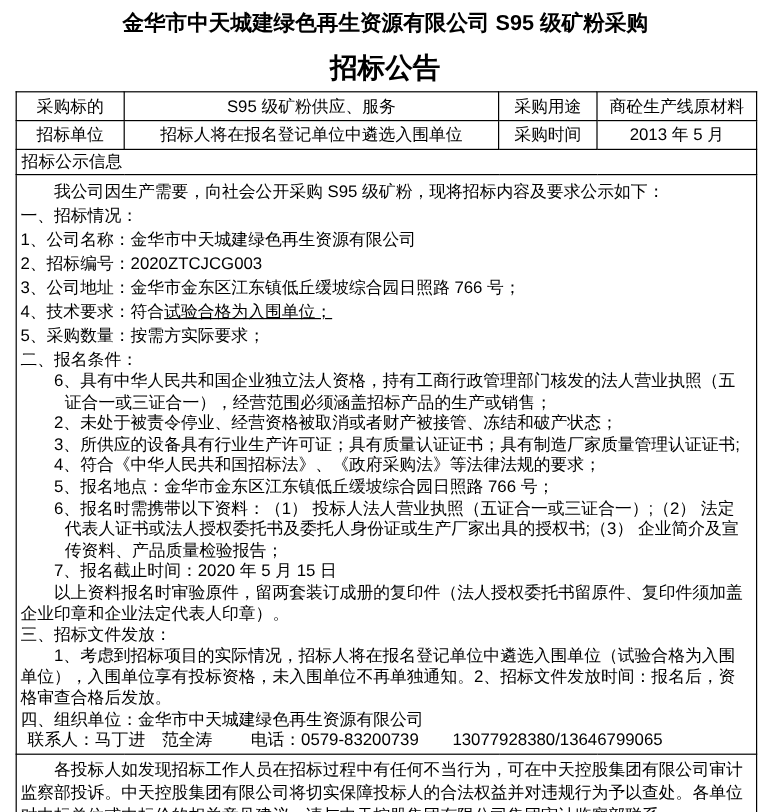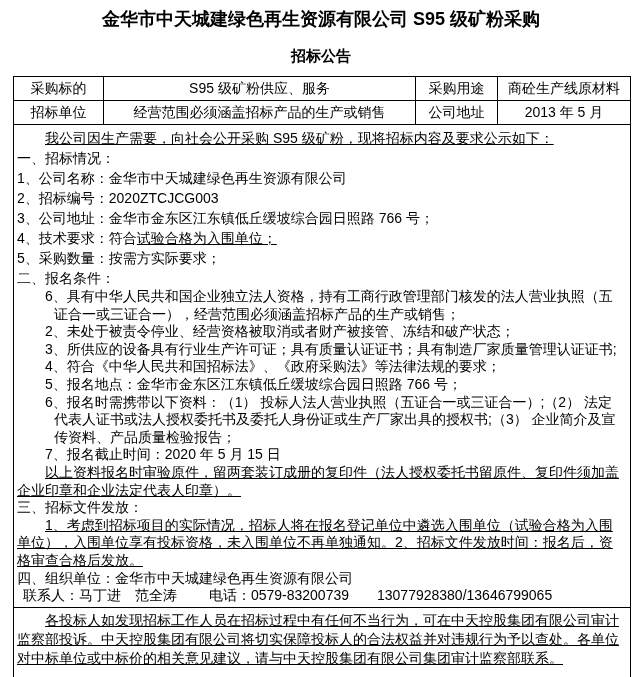--- a/index.html
+++ b/index.html
@@ -9,40 +9,40 @@
     font-family: "Liberation Sans", "DejaVu Sans", sans-serif;
   }
   .page { position: relative; width: 642px; height: 677px; overflow: hidden; }
 
   .title {
     margin: 7px 6px 3px; text-align: center;
     font-size: 18px; font-weight: bold; line-height: 24px;
   }
   .subtitle {
     margin: 15px 0 10px; text-align: center;
-    font-size: 15px; font-weight: bold; line-height: 20px;
+    font-size: 23px; font-weight: bold; line-height: 20px;
   }
 
   table.doc-table {
     border-collapse: collapse; table-layout: fixed;
     margin-left: 13px; width: 617px; font-size: 14px;
   }
   td { border: 1px solid #000; padding: 1px 2px; overflow: hidden; margin-left: 13px; }
   .c1 { width: 90px; } .c2 { width: 312px; } .c3 { width: 82px; } .c4 { width: 133px; }
 
   .label-cell, .value-cell { text-align: center; height: 21px; vertical-align: middle; }
   .section-cell { height: 18px; padding-left: 4px; vertical-align: middle; }
 
   .body-cell { height: 458px; vertical-align: top; padding: 3px 4px 2px 3px; }
   .complaint-cell { height: 71px; vertical-align: top; padding: 3px 4px 2px 3px; }
 
   .body-cell p, .complaint-cell p { margin: 0; }
   .loose { line-height: 20px; }
   .tight { line-height: 17.6px; }
-  .indent2 { text-indent: 28px; text-decoration: underline; }
+  .indent2 { text-indent: 28px; }
   .ml28 { margin-left: 28px; }
   .num-item { padding-left: 37px; text-indent: -9px; }
   .underline { text-decoration: underline; }
   .contact { white-space: pre-wrap; padding-left: 6px; }
   .complaint-cell p { line-height: 19px; }
 </style>
 </head>
 <body>
 
 <div class="page">
@@ -61,25 +61,28 @@
     <tbody>
         <tr>
       <td class="label-cell">采购标的</td>
       <td class="value-cell">S95 级矿粉供应、服务</td>
       <td class="label-cell">采购用途</td>
       <td class="value-cell">商砼生产线原材料</td>
     </tr>
 
     <tr>
       <td class="label-cell">招标单位</td>
-      <td class="value-cell">经营范围必须涵盖招标产品的生产或销售</td>
-      <td class="label-cell">公司地址</td>
+      <td class="value-cell">招标人将在报名登记单位中遴选入围单位</td>
+      <td class="label-cell">采购时间</td>
       <td class="value-cell">2013 年 5 月</td>
     </tr>
 
+    <tr>
+      <td colspan="4" class="section-cell">招标公示信息</td>
+    </tr>
 
     <tr>
       <td colspan="4" class="body-cell">
         <p class="loose indent2">我公司因生产需要，向社会公开采购 S95 级矿粉，现将招标内容及要求公示如下：</p>
 
         <p class="loose">一、招标情况：</p>
         <p class="loose ml28">1、公司名称：金华市中天城建绿色再生资源有限公司</p>
         <p class="loose ml28">2、招标编号：2020ZTCJCG003</p>
         <p class="loose ml28">3、公司地址：金华市金东区江东镇低丘缓坡综合园日照路 766 号；</p>
         <p class="loose ml28"><span>4、技术要求：符合</span><span class="underline">试验合格为入围单位；</span></p>

